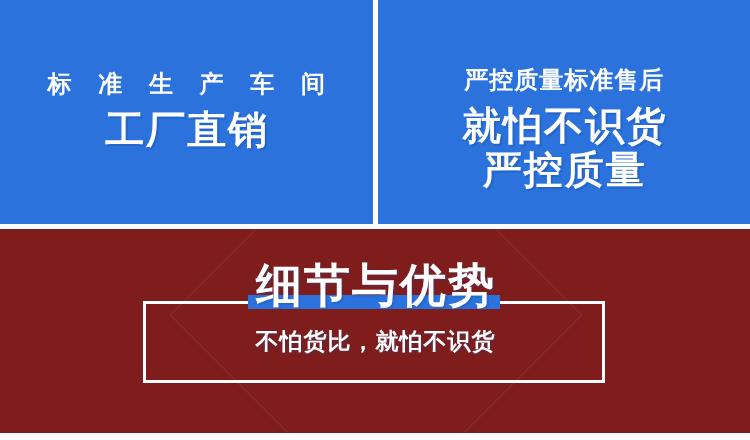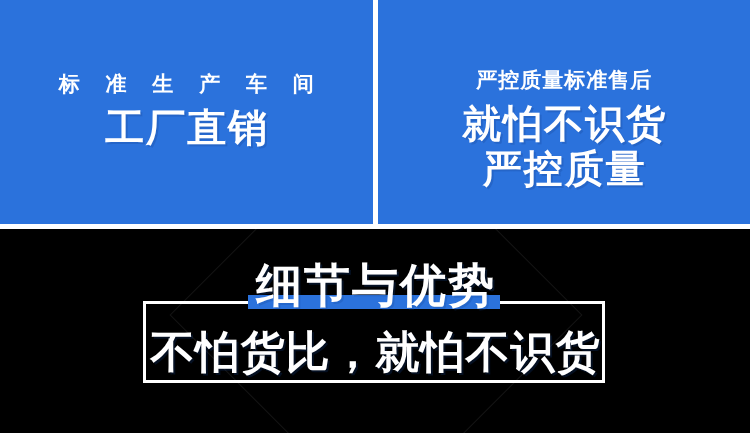--- a/index.html
+++ b/index.html
@@ -47,21 +47,21 @@
     bottom: 0;
     display: flex;
     flex-direction: column;
     align-items: center;
     justify-content: center;
     text-align: center;
   }
 
   .eyebrow {
     color: #ffffff;
-    font-size: 21px;
+    font-size: 24px;
     font-weight: 700;
     line-height: 1;
     margin: 0 0 12px 0;
     white-space: nowrap;
   }
   .eyebrow.wide { letter-spacing: 10px; text-indent: 10px; }
   .eyebrow.tight { letter-spacing: 1px; text-indent: 1px; margin-top: 36px; }
 
   .headline {
     color: #ffffff;
@@ -75,21 +75,21 @@
     text-shadow: 2px 2px 0 rgba(20, 70, 150, 0.28);
   }
 
   
   .bottom-panel {
     position: absolute;
     left: 0;
     top: 229px;
     width: 750px;
     height: 204px;
-    background: #000000;
+    background: #7f1d1d;
     overflow: hidden;
   }
 
   .watermark {
     position: absolute;
     left: 230px;
     top: -60px;
     width: 290px;
     height: 290px;
     transform: rotate(45deg);
@@ -132,21 +132,21 @@
     text-shadow: 2px 2px 0 rgba(20, 70, 150, 0.25);
   }
 
   .bottom-subtitle {
     position: absolute;
     left: 0;
     right: 0;
     top: 101px;
     text-align: center;
     color: #ffffff;
-    font-size: 44px;
+    font-size: 23px;
     font-weight: 700;
     line-height: 1;
     letter-spacing: 1px;
     text-indent: 1px;
     white-space: nowrap;
     text-shadow: 2px 2px 0 rgba(20, 70, 150, 0.22);
   }
 </style>
 </head>
 <body>

